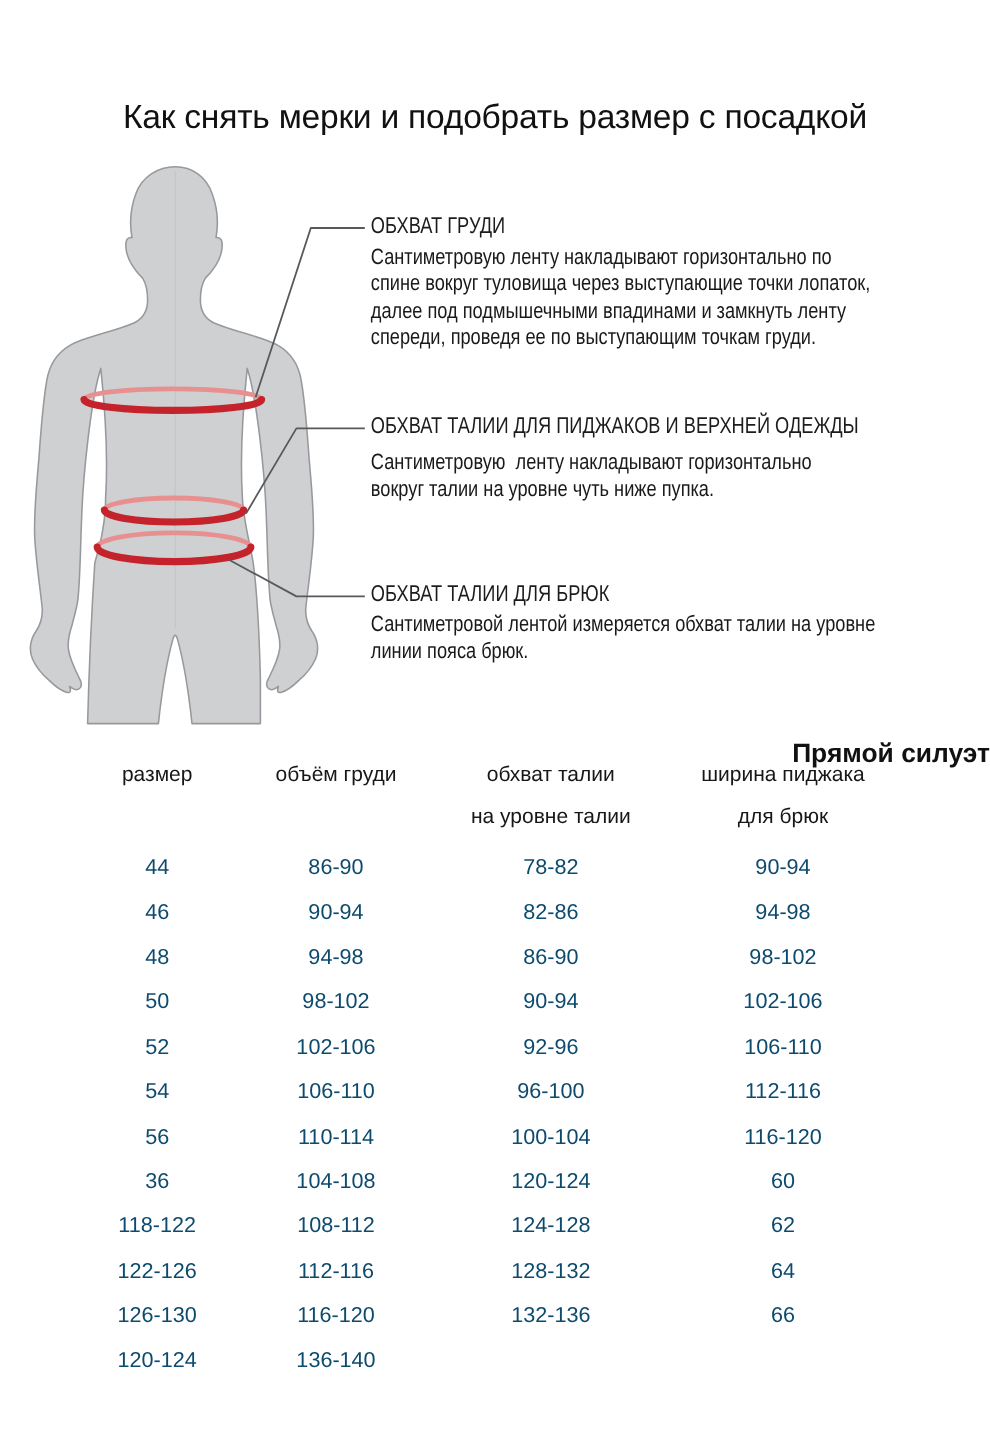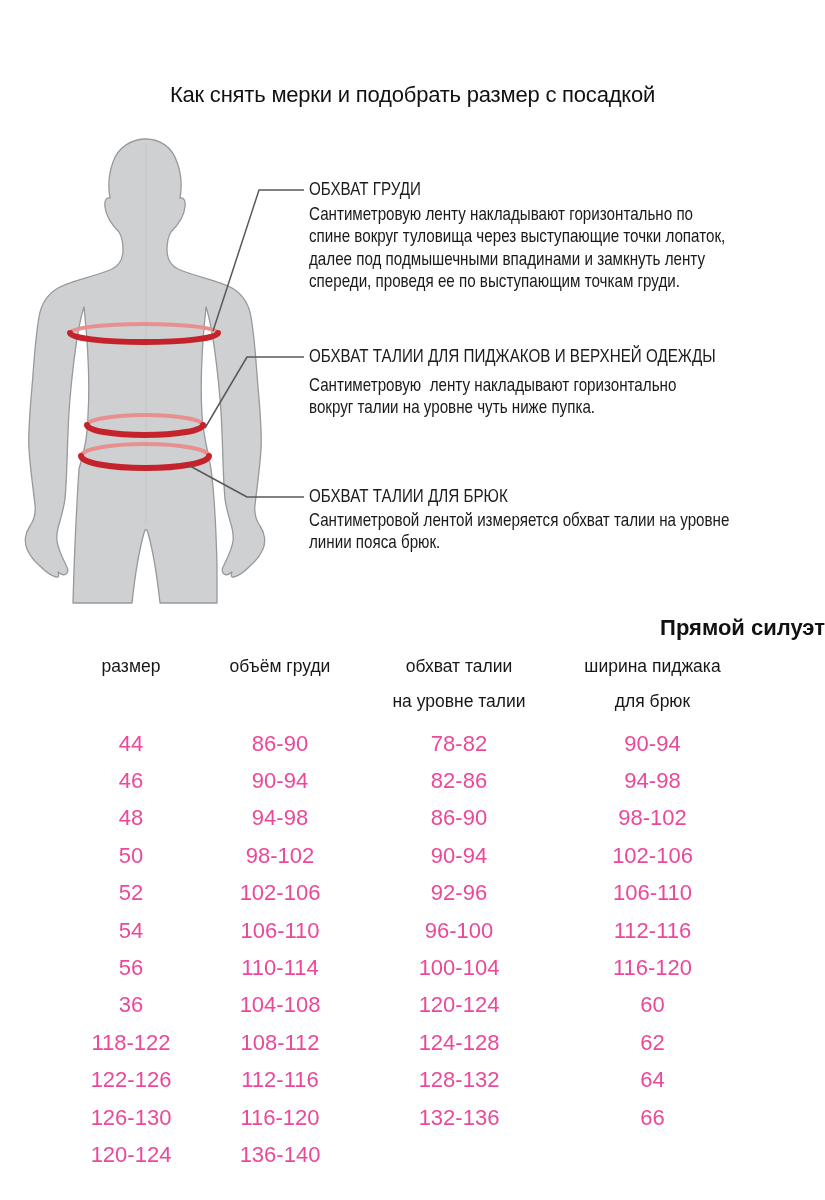--- a/index.html
+++ b/index.html
@@ -1,21 +1,21 @@
 <!DOCTYPE html>
 <html><head>
 <meta charset="utf-8">
 <style>
   html,body{margin:0;padding:0;}
   body{width:825px;height:1200px;background:#ffffff;font-family:"Liberation Sans",sans-serif;overflow:hidden;}
   #page{position:relative;width:825px;height:1200px;background:#ffffff;}
 
   .page-title{
     position:absolute;top:82px;left:0;width:825px;
-    text-align:center;font-size:22px;font-weight:400;color:#111;
+    text-align:center;font-size:28px;font-weight:400;color:#111;
     letter-spacing:-0.2px;white-space:nowrap;
   }
 
   .figure-wrap{position:absolute;left:20px;top:135px;width:290px;height:470px;}
 
   .m-heading{
     position:absolute;left:309px;font-size:19px;line-height:22px;color:#1c1c1c;
     white-space:nowrap;transform:scaleX(0.8);transform-origin:left top;
   }
   .m-body{
@@ -28,28 +28,28 @@
   .mb-waist{top:374px;}
   .mh-trousers{top:485px;}
   .mb-trousers{top:509px;}
 
   .table-title{
     position:absolute;top:615px;left:0;width:825px;text-align:right;
     font-size:22px;font-weight:700;color:#111;
   }
 
   .size-table{
-    position:absolute;left:60px;top:649px;
+    position:absolute;left:60px;top:628px;
     display:grid;
     grid-template-columns:142px 156px 202px 185px;
     grid-template-rows:34px 36px 6px repeat(12,37.4px);
   }
   .cell{
     display:flex;align-items:center;justify-content:center;
-    color:#ec4899;font-size:22px;white-space:nowrap;
+    color:#0c4a6e;font-size:18px;white-space:nowrap;
   }
   .hcell{font-size:17.5px;color:#171717;}
 </style>
 </head>
 <body>
 
 <div id="page">
 
   <div class="page-title">Как снять мерки и подобрать размер с посадкой</div>
 

